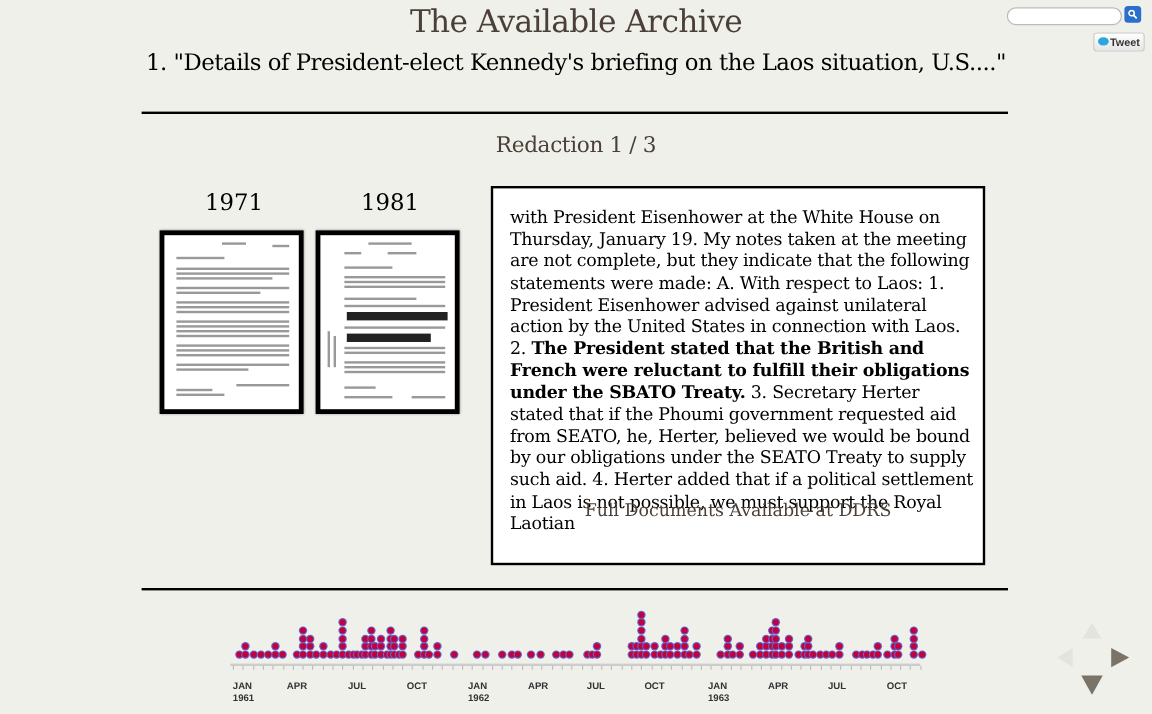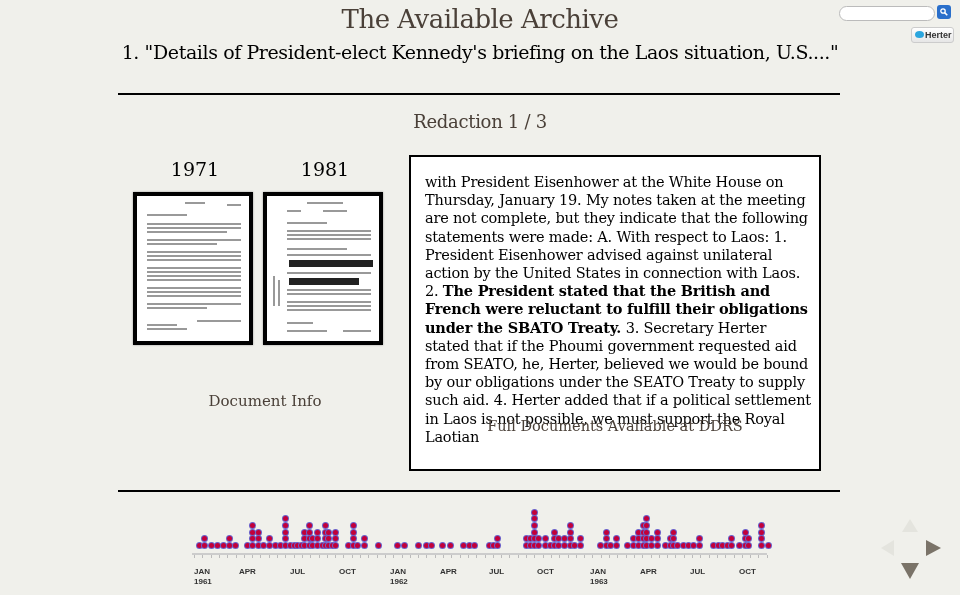--- a/index.html
+++ b/index.html
@@ -35,21 +35,21 @@
 
 <div class="title">The Available Archive</div>
 
 <div class="search"></div>
 <div class="search-btn">
   <svg width="8" height="8" viewBox="0 0 8 8">
       <circle cx="3" cy="3" r="2.2" stroke="#fff" stroke-width="1.3" fill="none"></circle>
       <line x1="4.6" y1="4.6" x2="7.3" y2="7.3" stroke="#fff" stroke-width="1.5"></line>
     </svg>
 </div>
-<div class="tweet"><span class="bird"></span><span>Herter</span></div>
+<div class="tweet"><span class="bird"></span><span>Tweet</span></div>
 
 <div class="doc-title">
   <div>1. "Details of President-elect Kennedy's briefing on the Laos situation, U.S...."</div>
 </div>
 
 <div class="rule" style="top:93px"></div>
 
 <div class="redaction-label">Redaction 1 / 3</div>
 
 <div class="year" style="left:150px">1971</div>
@@ -103,21 +103,20 @@
     <div class="line" style="left:20px;top:113px;width:84px"></div>
     <div class="line" style="left:6px;top:80px;width:2px;height:30px"></div>
     <div class="line" style="left:11px;top:84px;width:2px;height:26px"></div>
     <div class="line" style="left:20px;top:126px;width:26px"></div>
     <div class="line" style="left:20px;top:134px;width:40px"></div>
     <div class="line" style="left:76px;top:134px;width:28px"></div>
   </div>
 </div>
 
 <div class="links">
-  <div>Document Info</div>
 </div>
 
 <div class="textbox">
   <div class="body"><span>with President Eisenhower at the White House on Thursday, January 19. My notes taken at the meeting are not complete, but they indicate that the following statements were made: A. With respect to Laos: 1. President Eisenhower advised against unilateral action by the United States in connection with Laos. 2. </span><b>The President stated that the British and French were reluctant to fulfill their obligations under the SBATO Treaty.</b><span> 3. Secretary Herter stated that if the Phoumi government requested aid from SEATO, he, Herter, believed we would be bound by our obligations under the SEATO Treaty to supply such aid. 4. Herter added that if a political settlement in Laos is not possible, we must support the Royal Laotian</span></div>
   <div class="ddrs">Full Documents Available at DDRS</div>
 </div>
 
 <div class="rule" style="top:490px"></div>
 
 <div class="timeline" id="timeline">

